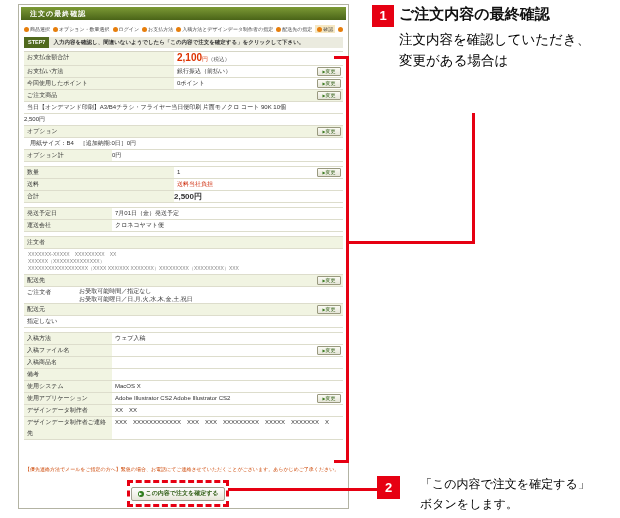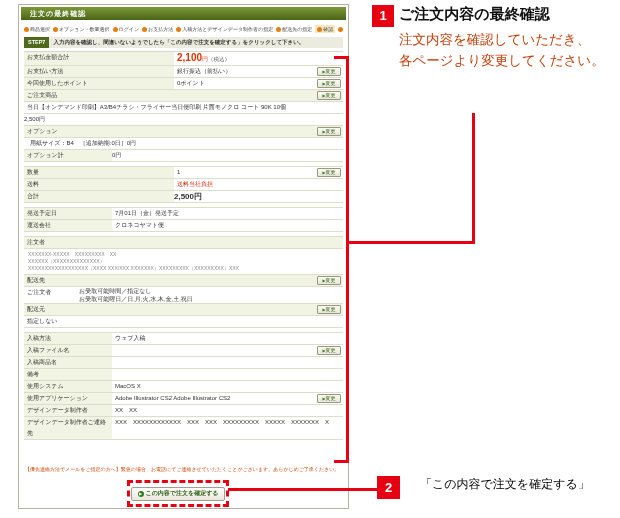--- a/index.html
+++ b/index.html
@@ -59,21 +59,21 @@
                 border-radius:2px; font-size:6px; font-weight:bold; color:#2f5d14; cursor:pointer; }
   .submit-dot { width:6px; height:6px; border-radius:50%; background:#2f7d1c; color:#fff;
                 font-size:4px; line-height:6px; text-align:center; flex:none; }
 
   
   .num-sq { position:absolute; background:#e60012; color:#fff; font-weight:bold;
             font-size:13px; text-align:center; }
   #ann1-num { left:372px; top:5px; width:22px; height:22px; line-height:22px; }
   #ann2-num { left:377px; top:476px; width:23px; height:23px; line-height:23px; }
   #ann1-title { position:absolute; left:399px; top:5px; font-size:15px; font-weight:bold; color:#111; }
-  #ann1-body { position:absolute; left:399px; top:29px; font-size:13.5px; color:#c2410c; line-height:21px; }
+  #ann1-body { position:absolute; left:399px; top:29px; font-size:13.5px; color:#000000; line-height:21px; }
   #ann2-body { position:absolute; left:420px; top:474px; font-size:12px; color:#000000; line-height:20px; }
 
   
   .conn { position:absolute; background:#e60012; }
   #c-vert-main { left:346px; top:56px; width:3px; height:407px; }
   #c-tick-top  { left:334px; top:56px; width:12px; height:3px; }
   #c-tick-bot  { left:334px; top:460px; width:12px; height:3px; }
   #c-branch-h  { left:349px; top:241px; width:126px; height:3px; }
   #c-branch-v  { left:472px; top:113px; width:3px; height:131px; }
   #c-ann2      { left:228px; top:488px; width:149px; height:3px; }
@@ -260,21 +260,22 @@
   <div class="conn" id="c-tick-top"></div>
   <div class="conn" id="c-tick-bot"></div>
   <div class="conn" id="c-branch-h"></div>
   <div class="conn" id="c-branch-v"></div>
   <div class="conn" id="c-ann2"></div>
 
   <div class="num-sq" id="ann1-num">1</div>
   <div id="ann1-title">ご注文内容の最終確認</div>
   <div id="ann1-body">
       <div>注文内容を確認していただき、</div>
-      <div>各ページより変更してください。</div>
+      <div>変更がある場合は</div>
     </div>
 
   <div class="num-sq" id="ann2-num">2</div>
   <div id="ann2-body">
       <div>「この内容で注文を確定する」</div>
+      <div>ボタンをします。</div>
     </div>
 
 </div>
 
 </body></html>

